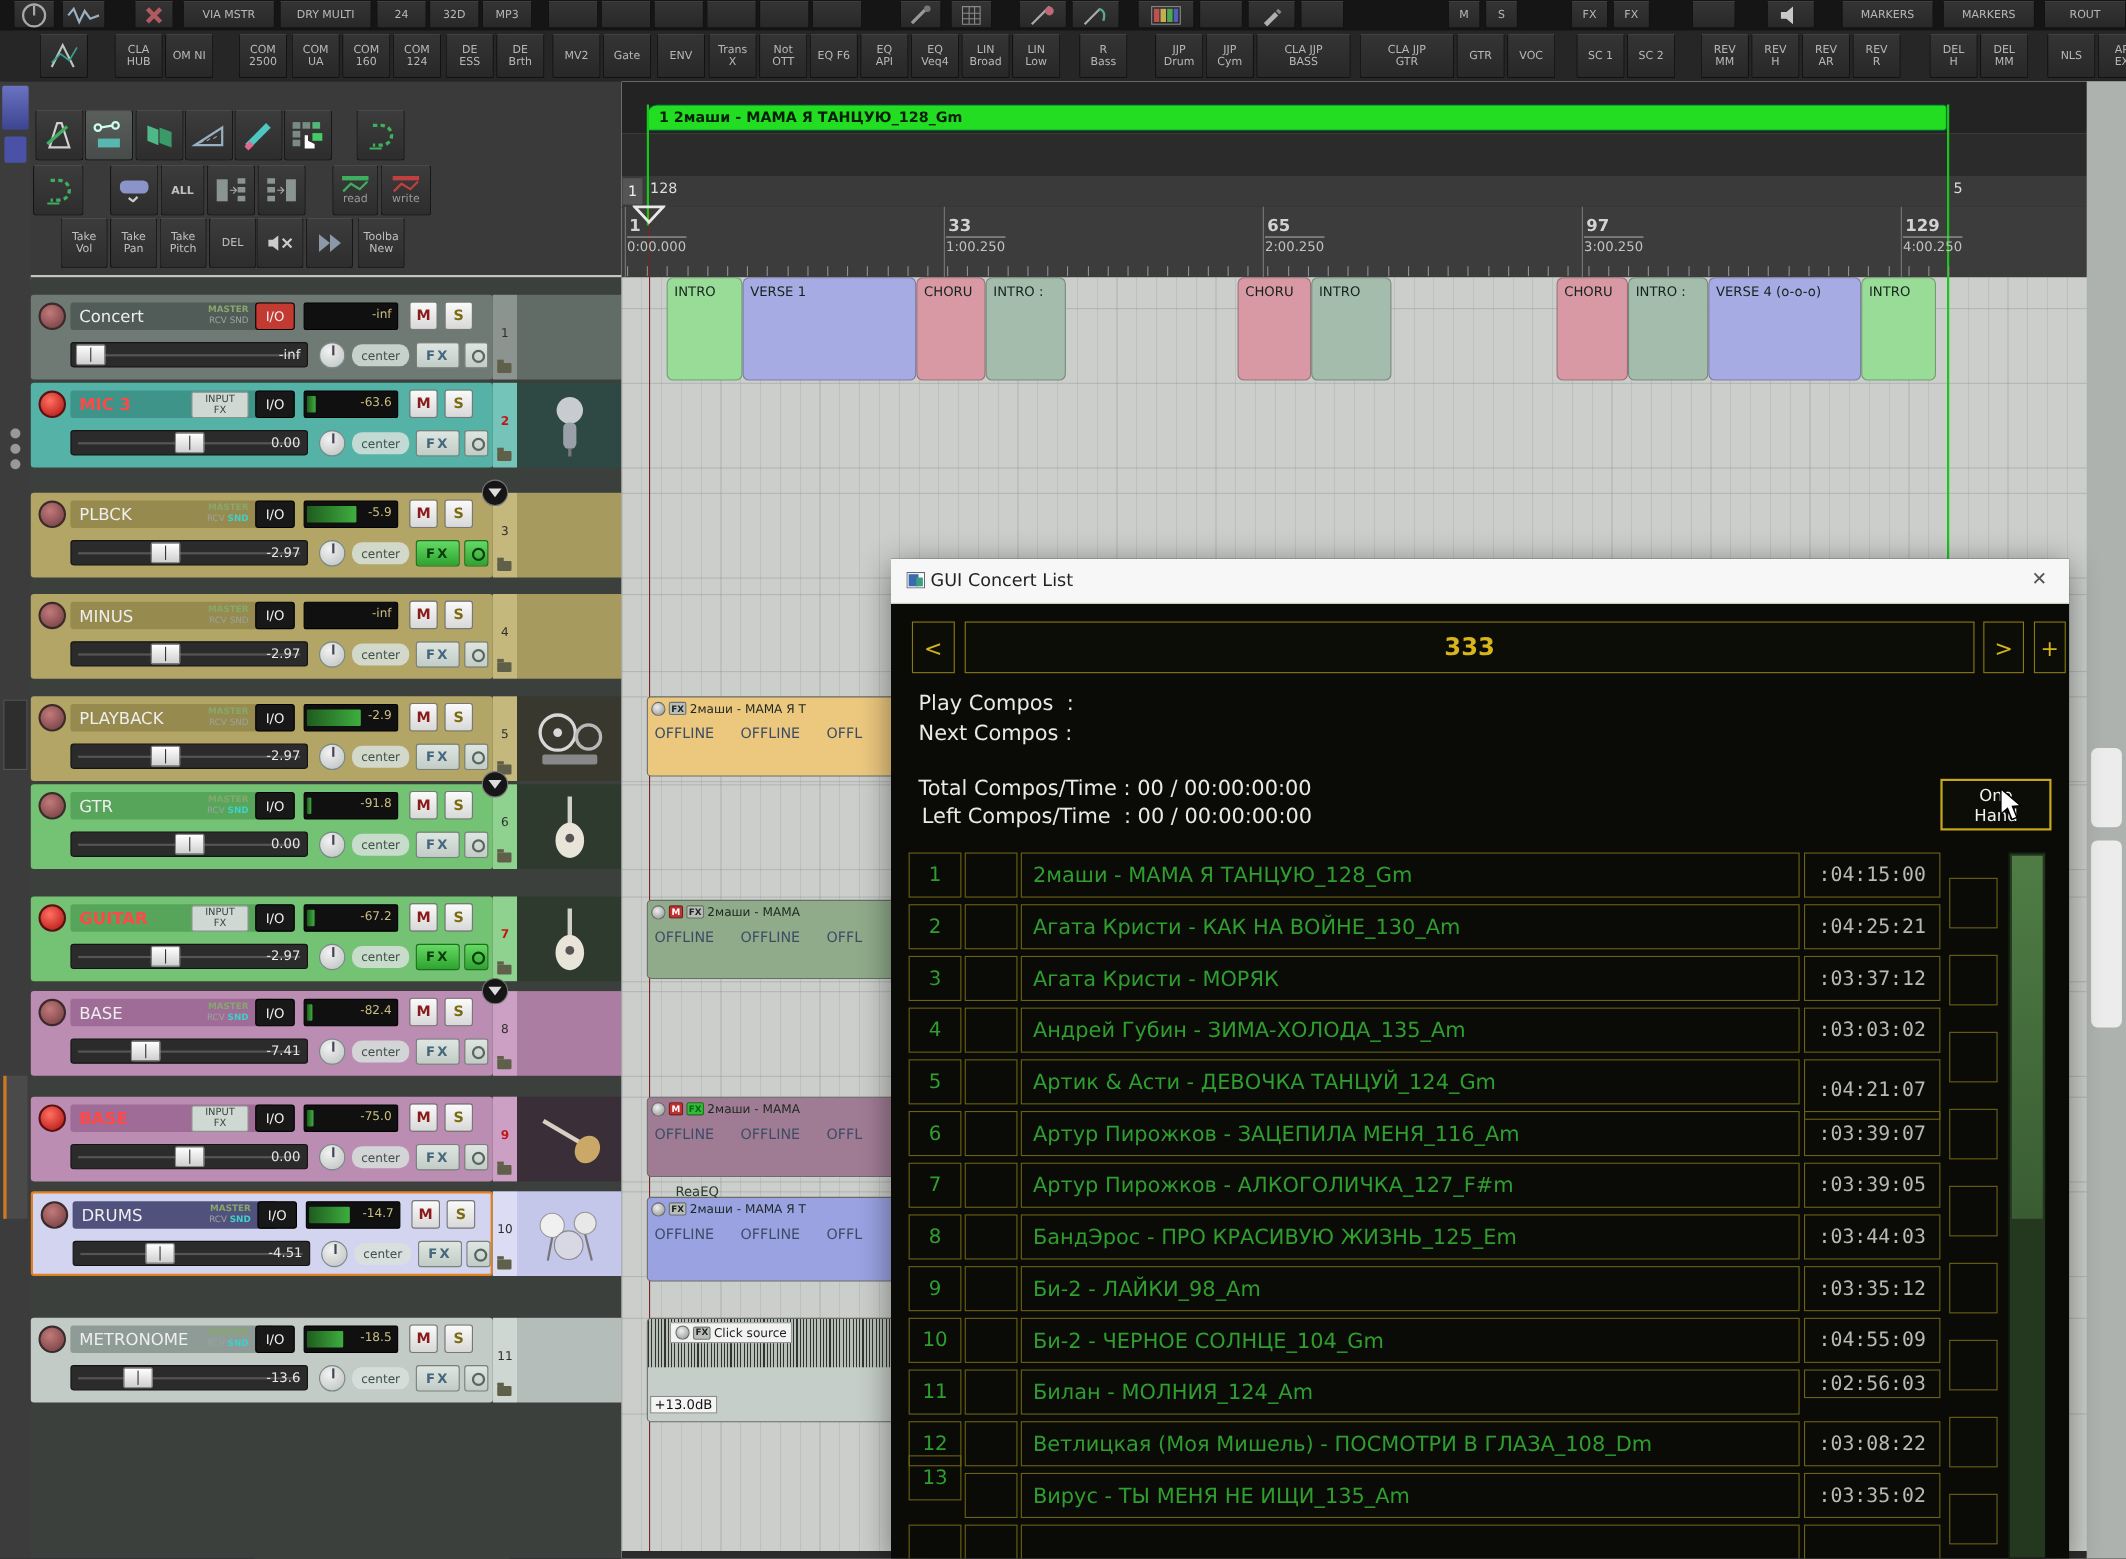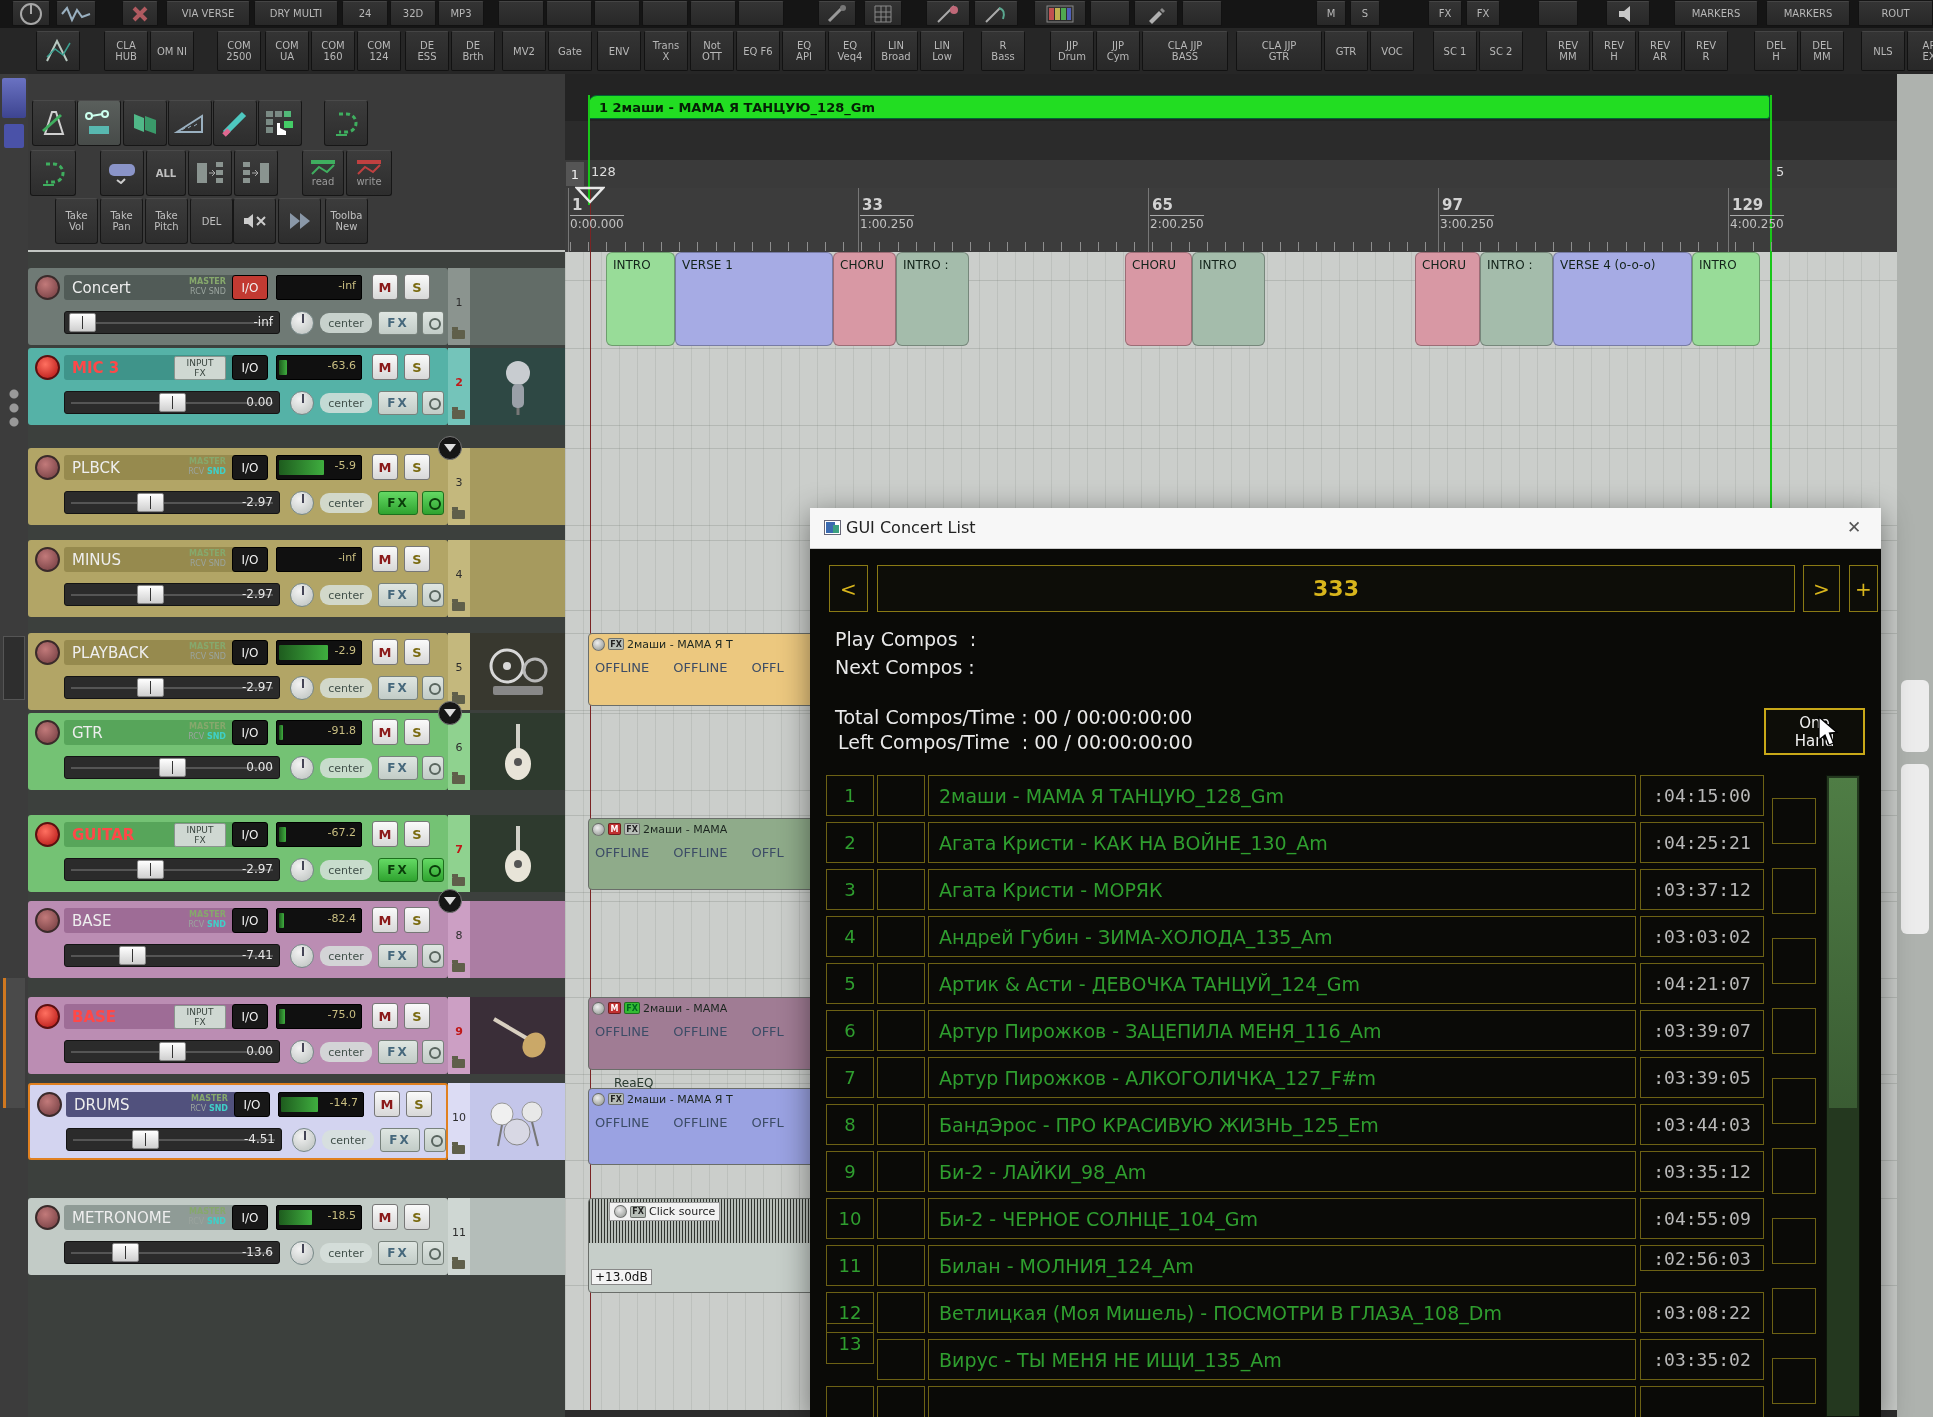--- a/index.html
+++ b/index.html
@@ -136,21 +136,21 @@
       <div class="tbtn r1" style="left: 12px; width: 38px;"><svg width="24" height="24">
           <circle cx="12" cy="12" r="10" fill="none" stroke="#a8a8a8" stroke-width="2"></circle>
           <line x1="12" y1="12" x2="12" y2="3" stroke="#a8a8a8" stroke-width="2"></line>
         </svg></div>
       <div class="tbtn r1" style="left: 56px; width: 40px;"><svg width="30" height="18">
           <polyline points="1,9 6,3 11,15 16,5 21,12 29,9" fill="none" stroke="#9ab0c0" stroke-width="2"></polyline>
         </svg></div>
       <div class="tbtn r1" style="left: 122px; width: 36px;"><svg width="16" height="16">
           <path d="M2 2 L14 14 M14 2 L2 14" stroke="#b05a60" stroke-width="4"></path>
         </svg></div>
-      <div class="tbtn r1" style="left: 166px; width: 84px;">VIA VERSE</div>
+      <div class="tbtn r1" style="left: 166px; width: 84px;">VIA MSTR</div>
       <div class="tbtn r1" style="left: 254px; width: 84px;">DRY MULTI</div>
       <div class="tbtn r1" style="left: 342px; width: 46px;">24</div>
       <div class="tbtn r1" style="left: 390px; width: 46px;">32D</div>
       <div class="tbtn r1" style="left: 438px; width: 46px;">MP3</div>
       <div class="tbtn r1" style="left: 498px; width: 46px;"></div>
       <div class="tbtn r1" style="left: 546px; width: 46px;"></div>
       <div class="tbtn r1" style="left: 594px; width: 46px;"></div>
       <div class="tbtn r1" style="left: 642px; width: 46px;"></div>
       <div class="tbtn r1" style="left: 690px; width: 46px;"></div>
       <div class="tbtn r1" style="left: 738px; width: 46px;"></div>
@@ -958,21 +958,21 @@
         <div class="cell c-sel" style="top: 361px; height: 41px;"></div>
         <div class="cell c-title" style="top: 361px; height: 41px;">Агата Кристи - МОРЯК</div>
         <div class="cell c-time" style="top: 361px; height: 41px;">:03:37:12</div>
         <div class="cell c-num" style="top: 408px; height: 41px;">4</div>
         <div class="cell c-sel" style="top: 408px; height: 41px;"></div>
         <div class="cell c-title" style="top: 408px; height: 41px;">Андрей Губин - ЗИМА-ХОЛОДА_135_Am</div>
         <div class="cell c-time" style="top: 408px; height: 41px;">:03:03:02</div>
         <div class="cell c-num" style="top: 455px; height: 41px;">5</div>
         <div class="cell c-sel" style="top: 455px; height: 41px;"></div>
         <div class="cell c-title" style="top: 455px; height: 41px;">Артик &amp; Асти - ДЕВОЧКА ТАНЦУЙ_124_Gm</div>
-        <div class="cell c-time" style="top: 455px; height: 41px;">:04:21:07</div>
+        <div class="cell c-time" style="top: 455px; height: 55px;">:04:21:07</div>
         <div class="cell c-num" style="top: 502px; height: 41px;">6</div>
         <div class="cell c-sel" style="top: 502px; height: 41px;"></div>
         <div class="cell c-title" style="top: 502px; height: 41px;">Артур Пирожков - ЗАЦЕПИЛА МЕНЯ_116_Am</div>
         <div class="cell c-time" style="top: 502px; height: 41px;">:03:39:07</div>
         <div class="cell c-num" style="top: 549px; height: 41px;">7</div>
         <div class="cell c-sel" style="top: 549px; height: 41px;"></div>
         <div class="cell c-title" style="top: 549px; height: 41px;">Артур Пирожков - АЛКОГОЛИЧКА_127_F#m</div>
         <div class="cell c-time" style="top: 549px; height: 41px;">:03:39:05</div>
         <div class="cell c-num" style="top: 596px; height: 41px;">8</div>
         <div class="cell c-sel" style="top: 596px; height: 41px;"></div>

